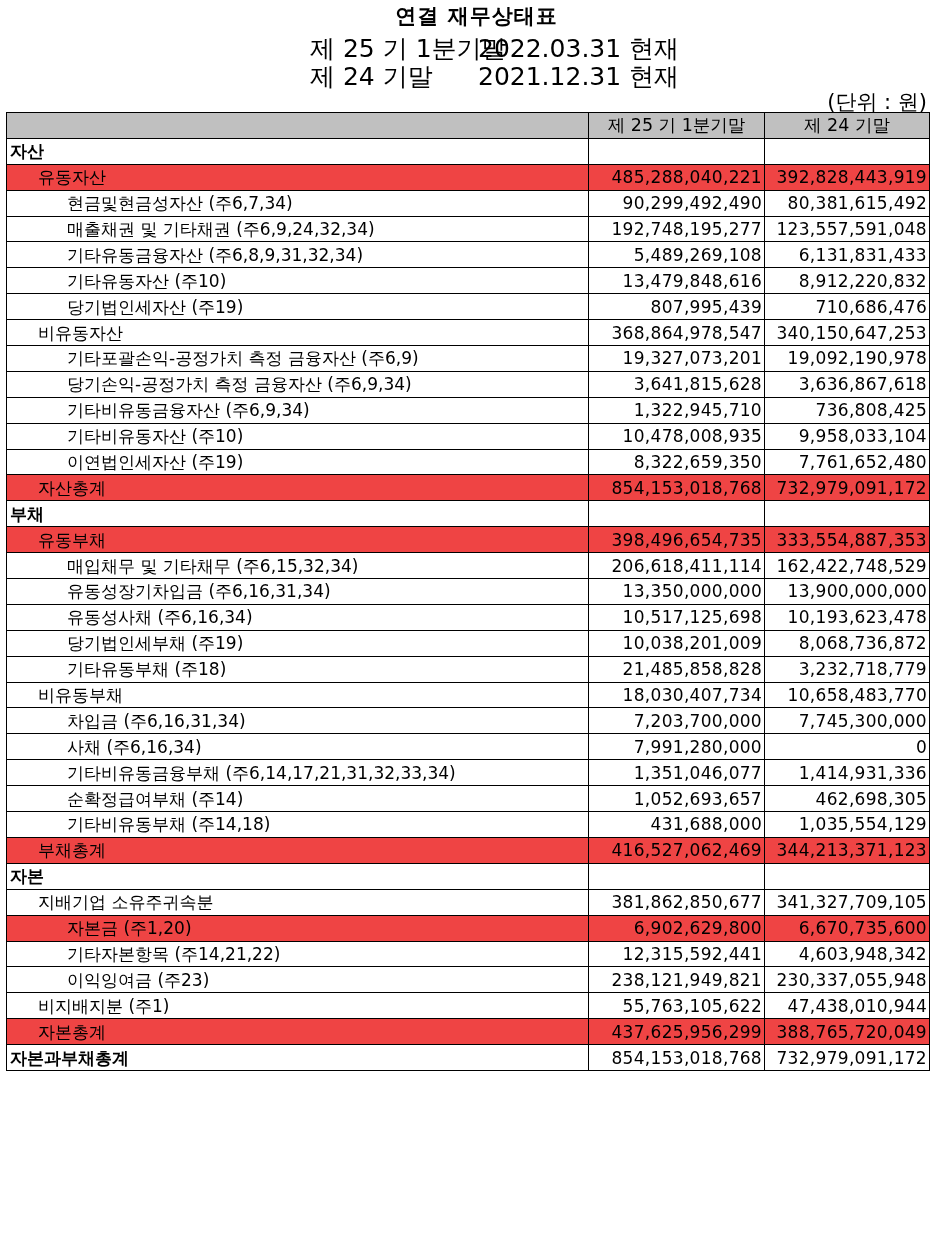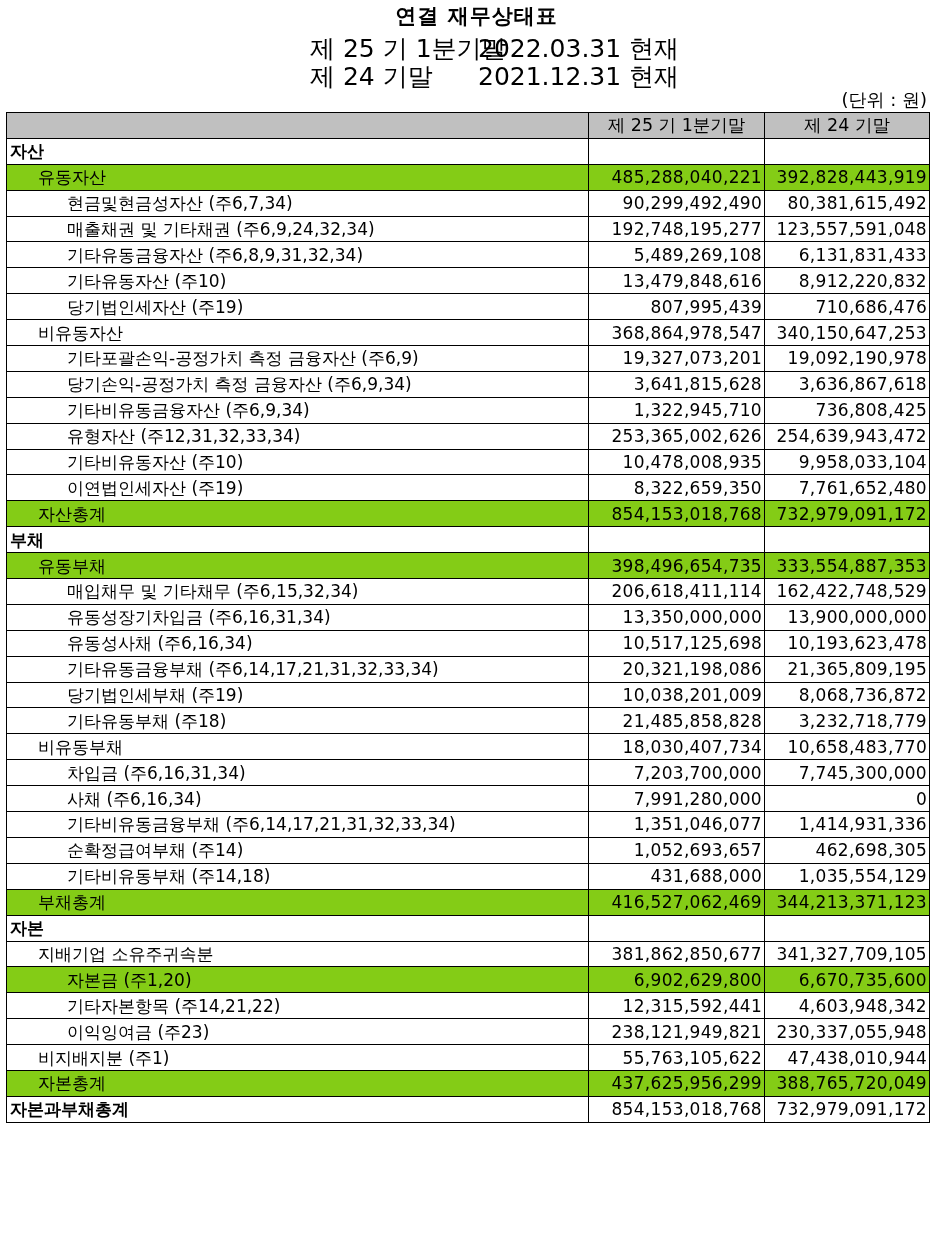--- a/index.html
+++ b/index.html
@@ -2,29 +2,29 @@
 <html><head>
   <meta charset="utf-8">
   <style>
     html, body { margin: 0; padding: 0; background: #ffffff; }
     body { width: 935px; height: 1236px; position: relative; font-family: "DejaVu Sans", "Liberation Sans", sans-serif; color: #000; overflow: hidden; }
     .title { position: absolute; top: 2px; left: 0; width: 935px; text-align: center; font-size: 21px; font-weight: bold; letter-spacing: 1px; padding-left: 9px; }
     .sub { position: absolute; left: 310px; font-size: 25px; white-space: pre; }
     .sub1 { top: 32px; }
     .sub2 { top: 60px; }
     .sub .period { display: inline-block; width: 168px; }
-    .unit { position: absolute; top: 88px; right: 8px; font-size: 18px; }
+    .unit { position: absolute; top: 88px; right: 8px; font-size: 21px; }
     table.fs { position: absolute; top: 112px; left: 6px; border-collapse: collapse; width: 923px; table-layout: fixed; font-size: 17px; }
     table.fs col.c0 { width: 582px; }
     table.fs col.c1 { width: 176px; }
     table.fs col.c2 { width: 165px; }
     table.fs td, table.fs th { border: 1px solid #000; height: 24.9px; padding: 0 2px; white-space: nowrap; overflow: hidden; line-height: 24px; }
     table.fs th { background: #c0c0c0; font-weight: normal; text-align: center; font-size: 17.5px; }
     table.fs td.num { text-align: right; letter-spacing: 0.3px; }
-    table.fs tr.hl td { background: #84cc16; }
+    table.fs tr.hl td { background: #ef4444; }
     .lv0 { padding-left: 3px !important; font-weight: bold; }
     .lv1 { padding-left: 31px !important; }
     .lv2 { padding-left: 60px !important; }
   </style>
 </head>
 <body>
 
 <div class="title">연결 재무상태표</div>
 <div class="sub sub1"><span class="period">제 25 기 1분기말</span><span>2022.03.31 현재</span></div>
 <div class="sub sub2"><span class="period">제 24 기말</span><span>2021.12.31 현재</span></div>
@@ -93,25 +93,20 @@
         <td class="lv2">당기손익-공정가치 측정 금융자산 (주6,9,34)</td>
         <td class="num">3,641,815,628</td>
         <td class="num">3,636,867,618</td>
       </tr>
       <tr>
         <td class="lv2">기타비유동금융자산 (주6,9,34)</td>
         <td class="num">1,322,945,710</td>
         <td class="num">736,808,425</td>
       </tr>
       <tr>
-        <td class="lv2">유형자산 (주12,31,32,33,34)</td>
-        <td class="num">253,365,002,626</td>
-        <td class="num">254,639,943,472</td>
-      </tr>
-      <tr>
         <td class="lv2">기타비유동자산 (주10)</td>
         <td class="num">10,478,008,935</td>
         <td class="num">9,958,033,104</td>
       </tr>
       <tr>
         <td class="lv2">이연법인세자산 (주19)</td>
         <td class="num">8,322,659,350</td>
         <td class="num">7,761,652,480</td>
       </tr>
       <tr class="hl">
@@ -136,25 +131,20 @@
       </tr>
       <tr>
         <td class="lv2">유동성장기차입금 (주6,16,31,34)</td>
         <td class="num">13,350,000,000</td>
         <td class="num">13,900,000,000</td>
       </tr>
       <tr>
         <td class="lv2">유동성사채 (주6,16,34)</td>
         <td class="num">10,517,125,698</td>
         <td class="num">10,193,623,478</td>
-      </tr>
-      <tr>
-        <td class="lv2">기타유동금융부채 (주6,14,17,21,31,32,33,34)</td>
-        <td class="num">20,321,198,086</td>
-        <td class="num">21,365,809,195</td>
       </tr>
       <tr>
         <td class="lv2">당기법인세부채 (주19)</td>
         <td class="num">10,038,201,009</td>
         <td class="num">8,068,736,872</td>
       </tr>
       <tr>
         <td class="lv2">기타유동부채 (주18)</td>
         <td class="num">21,485,858,828</td>
         <td class="num">3,232,718,779</td>

